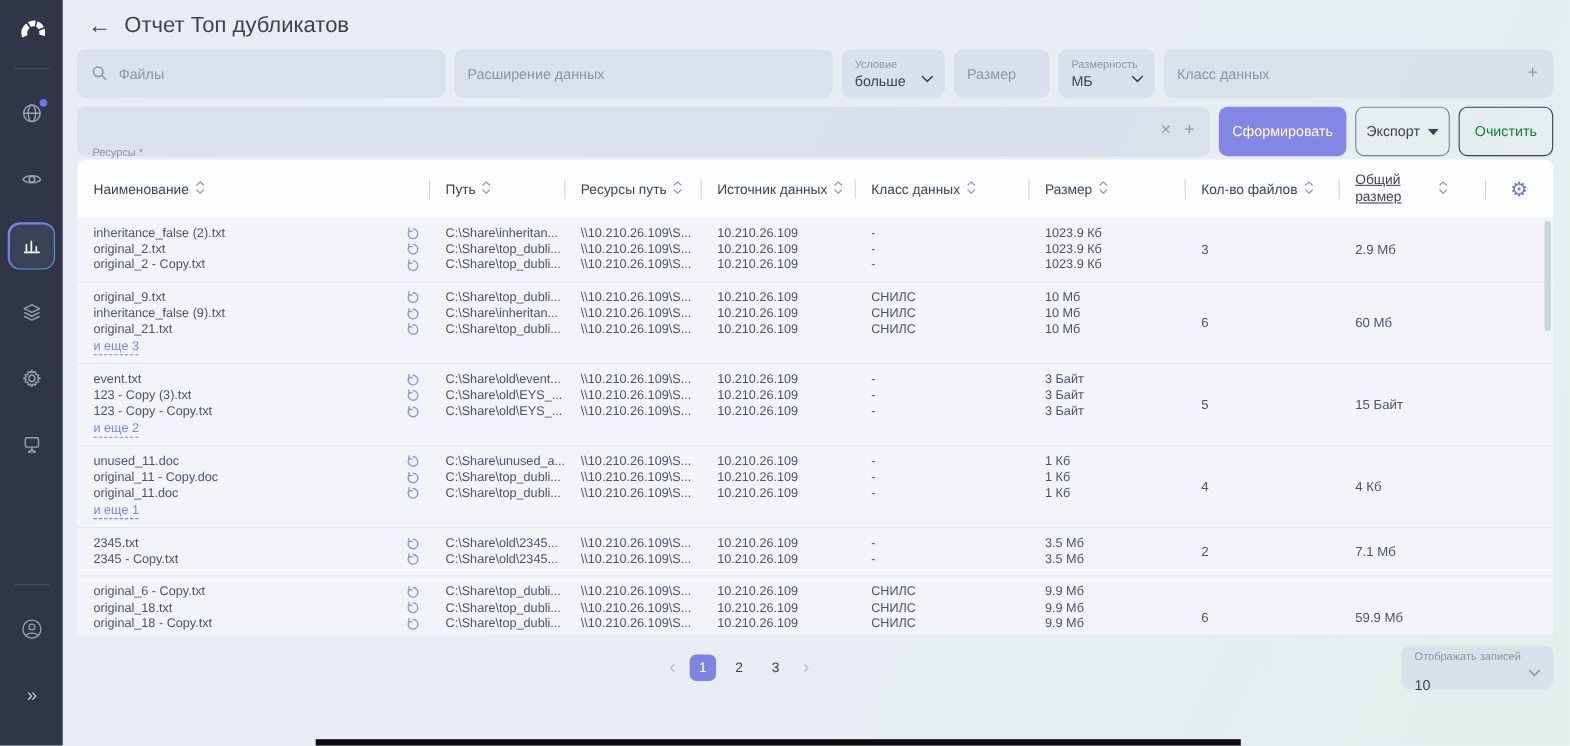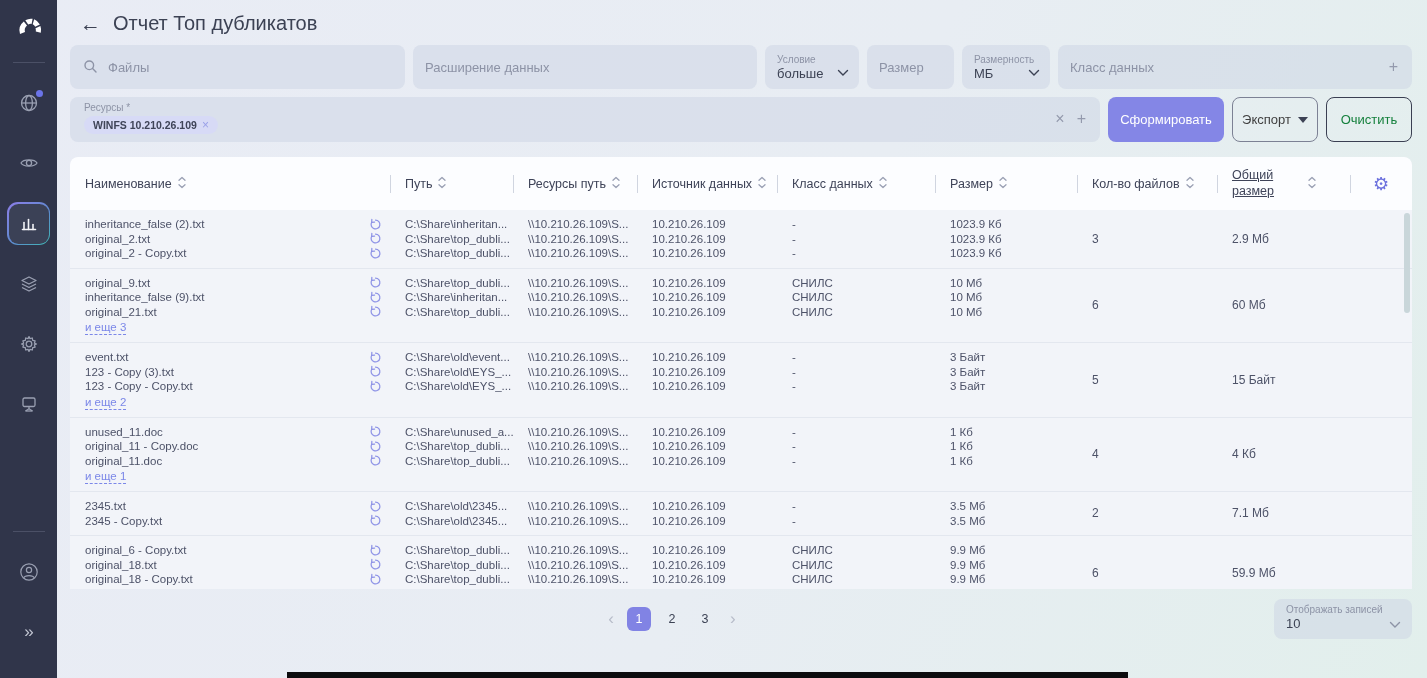--- a/index.html
+++ b/index.html
@@ -47,35 +47,35 @@
   .f-dd .chev { position:absolute; right:10px; top:18px; }
   .f-cond { width:94px; }
   .f-size { width:87px; }
   .f-unit { width:88px; }
   .f-class { flex:1; position:relative; }
   .plus-ico, .x-ico { color:#949aad; font-size:16px; cursor:pointer; line-height:1; }
   .f-class .plus-ico { position:absolute; right:14px; top:14px; }
 
   .filters-row2 { display:flex; gap:8px; margin-top:8px; }
   .f-res { flex:1; height:45px; padding:5px 14px; position:relative; }
-  .res-label { font-size:10px; color:#8d93a6; }
+  .res-label { font-size:10px; color:#8d93a6;margin-top:32px; }
   .res-chips { margin-top:3px; display:flex; gap:6px; }
   .chip { background:#d7daf6; border-radius:10px; padding:2px 9px; font-size:10.5px;
     font-weight:bold; color:#3f4458; display:flex; align-items:center; gap:5px; }
   .chip .chip-x { color:#9aa0e8; font-weight:normal; font-size:12px; cursor:pointer; }
   .res-icons { position:absolute; right:14px; top:14px; display:flex; gap:12px; align-items:center; }
 
   .btn { height:45px; border-radius:8px; font-size:13px; display:flex; align-items:center;
     justify-content:center; cursor:pointer; font-family:"Liberation Sans",sans-serif; }
   .btn-generate { width:116px; background:#8486e6; color:#fff; border:none; }
   .btn-export { width:86px; background:transparent; border:1px solid #7c8194; color:#404040; gap:7px; }
   .btn-clear { width:86px; background:transparent; border:1.5px solid #3a3f52; color:#15803d; }
 
   
-  .table-wrap { margin-top:15px; height:432px; border-radius:8px 8px 0 0; overflow:hidden;
+  .table-wrap { margin-top:3px; height:432px; border-radius:8px 8px 0 0; overflow:hidden;
     position:relative; background:#f2f4f9; }
   .thead { display:grid; grid-template-columns:320px 123px 124px 140px 158px 142px 140px 133px 1fr;
     background:#fcfdff; height:53px; align-items:center; border-radius:8px 8px 0 0; }
   .hcell { position:relative; padding-left:15px; display:flex; align-items:center; gap:6px;
     font-size:12.5px; color:#3e4358; cursor:pointer; }
   .hcell.sep::before { content:""; position:absolute; left:0; top:50%; transform:translateY(-50%);
     width:1px; height:18px; background:#d0d5e0; }
   .hcell .wrapcap { width:70px; line-height:1.25;text-decoration:underline; }
   .hgear { display:flex; align-items:center; justify-content:center; gap:0; padding-left:0; }
   .gear-glyph { color:#6d72de; font-size:18px; cursor:pointer; }
@@ -95,21 +95,21 @@
   
   .bottom { display:flex; align-items:center; margin-top:10px; }
   .pager { flex:1; display:flex; justify-content:center; align-items:center; gap:9px; }
   .pg-arrow { font-size:17px; color:#b7bcc9; cursor:pointer; padding:0 4px; }
   .pg-num { min-width:24px; height:24px; border-radius:6px; display:flex; align-items:center;
     justify-content:center; font-size:12.5px; color:#3c4254; cursor:pointer; }
   .pg-num.active { background:#8183e4; color:#fff; }
   .perpage { width:138px; height:40px; background:rgba(203,211,227,0.5); border-radius:8px;
     padding:5px 12px; position:relative; cursor:pointer; }
   .pp-label { font-size:10px; color:#8d93a6; }
-  .pp-value { font-size:13px; color:#3c4254; margin-top:1px; }
+  .pp-value { font-size:13px; color:#3c4254; margin-top:12px; }
   .perpage .chev { position:absolute; right:11px; top:16px; }
 
   .dark-strip { position:absolute; left:287px; bottom:0; width:841px; height:6px; background:#0c0c0e; }
 </style>
 </head>
 <body>
 
 <div class="sidebar">
   <div class="logo-wrap">
     <svg width="30" height="30" viewBox="0 0 30 30" fill="#ffffff">

